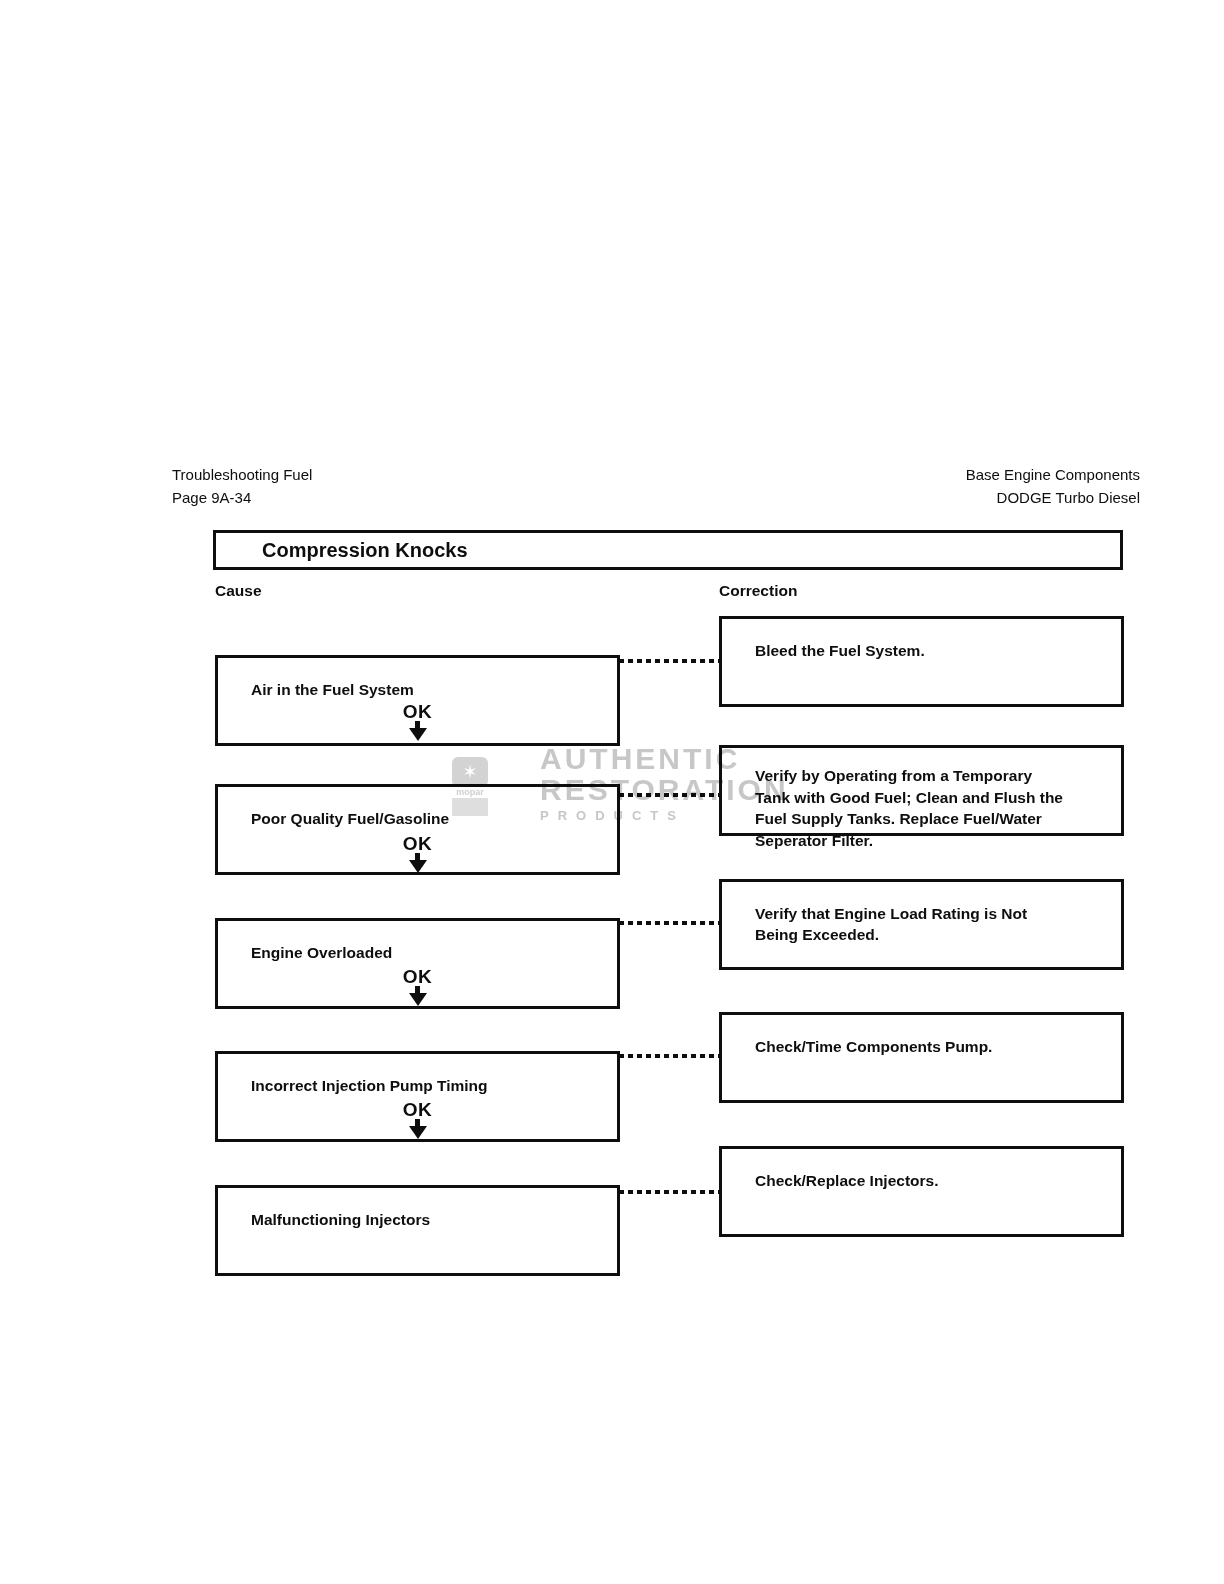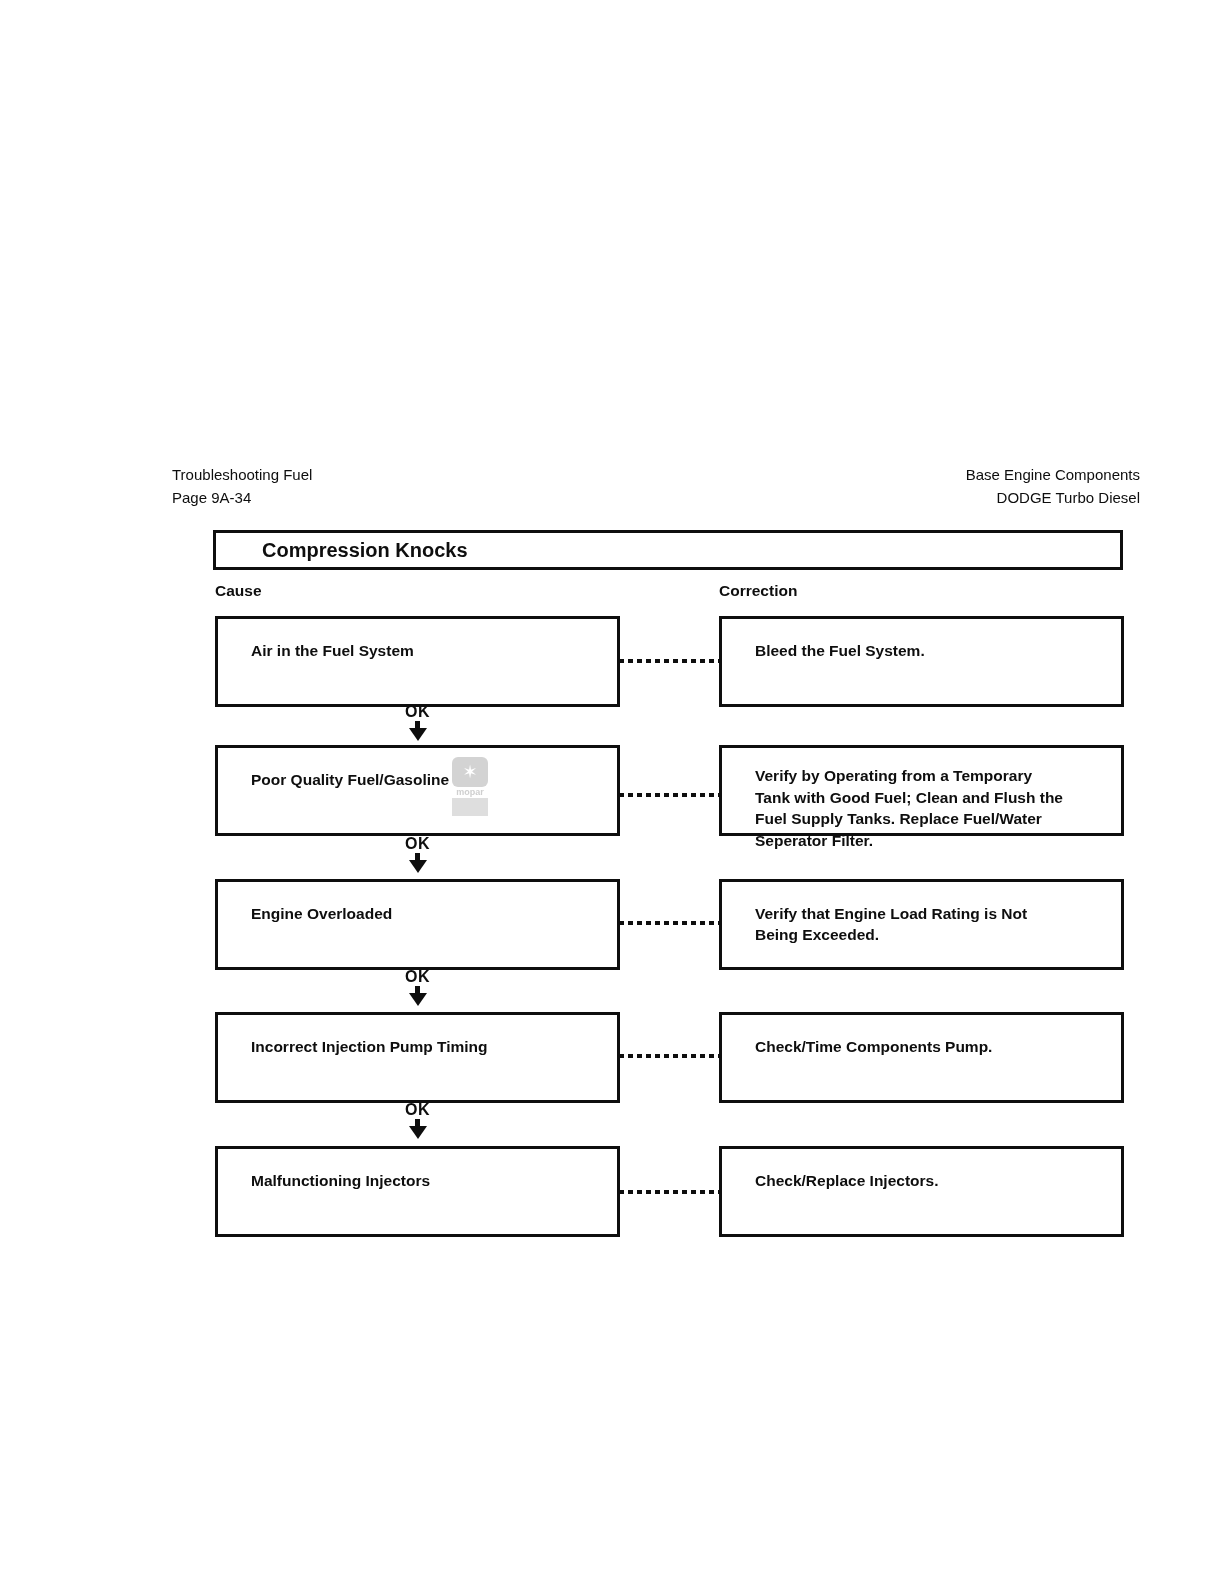--- a/index.html
+++ b/index.html
@@ -29,39 +29,39 @@
   }
   .col-cause { left:215px; }
   .col-corr  { left:719px; }
 
   .box {
     position:absolute; width:405px; height:91px;
     border:3px solid #0e0e0e; box-sizing:border-box; background:#fff;
     font-weight:bold; font-size:15.5px; line-height:21px;
     z-index:1;
   }
-  .box-l { left:215px; padding:21px 18px 0 33px; }
+  .box-l { left:215px; padding:21px 18px 0 33px;margin-top:39px; }
   .box-r { left:719px; padding:21px 58px 0 33px; }
   .r1 { top:616px; }  .r2 { top:745px; }  .r3 { top:879px; }
   .r4 { top:1012px; } .r5 { top:1146px; }
   .box-r.r2 { padding-top:17px; line-height:21.5px; }
 
   .dash {
     position:absolute; left:619px; width:100px; height:4px; z-index:2;
     background:repeating-linear-gradient(90deg,#0e0e0e 0 5px,transparent 5px 9px);
   }
   .d1 { top:659px; } .d2 { top:793px; } .d3 { top:921px; }
   .d4 { top:1054px; } .d5 { top:1190px; }
 
   .ok {
     position:absolute; left:215px; width:405px; z-index:2;
     display:flex; flex-direction:column; align-items:center;
   }
   .ok-1 { top:704px; } .ok-2 { top:836px; } .ok-3 { top:969px; } .ok-4 { top:1102px; }
-  .ok-label { font-weight:bold; font-size:16px; line-height:16px; letter-spacing:0.5px; }
+  .ok-label { font-weight:bold; font-size:19px; line-height:16px; letter-spacing:0.5px; }
   .ok-stem  { width:5px; height:7px; background:#0e0e0e; margin-top:1px; }
   .ok-head  { width:0; height:0; border-left:9px solid transparent;
               border-right:9px solid transparent; border-top:13px solid #0e0e0e; }
 
   .watermark {
     position:absolute; left:540px; top:743px; z-index:3;
     mix-blend-mode:multiply; color:#c7c7c7; font-weight:bold;
     white-space:nowrap; pointer-events:none;
   }
   .wm-big   { font-size:30px; line-height:31px; letter-spacing:3px; }
@@ -162,14 +162,19 @@
   <div class="dash d5"></div>
   <div class="box box-r r5">
     <span>Check/Replace Injectors.</span>
   </div>
 
   <div class="wm-logo">
     <div class="wm-logo-badge">✶</div>
     <div class="wm-logo-word">mopar</div>
     <div class="wm-logo-block"></div>
   </div>
+  <div class="watermark">
+    <div class="wm-big">AUTHENTIC</div>
+    <div class="wm-big">RESTORATION</div>
+    <div class="wm-small">PRODUCTS</div>
+  </div>
 
 </div>
 
 </body></html>

